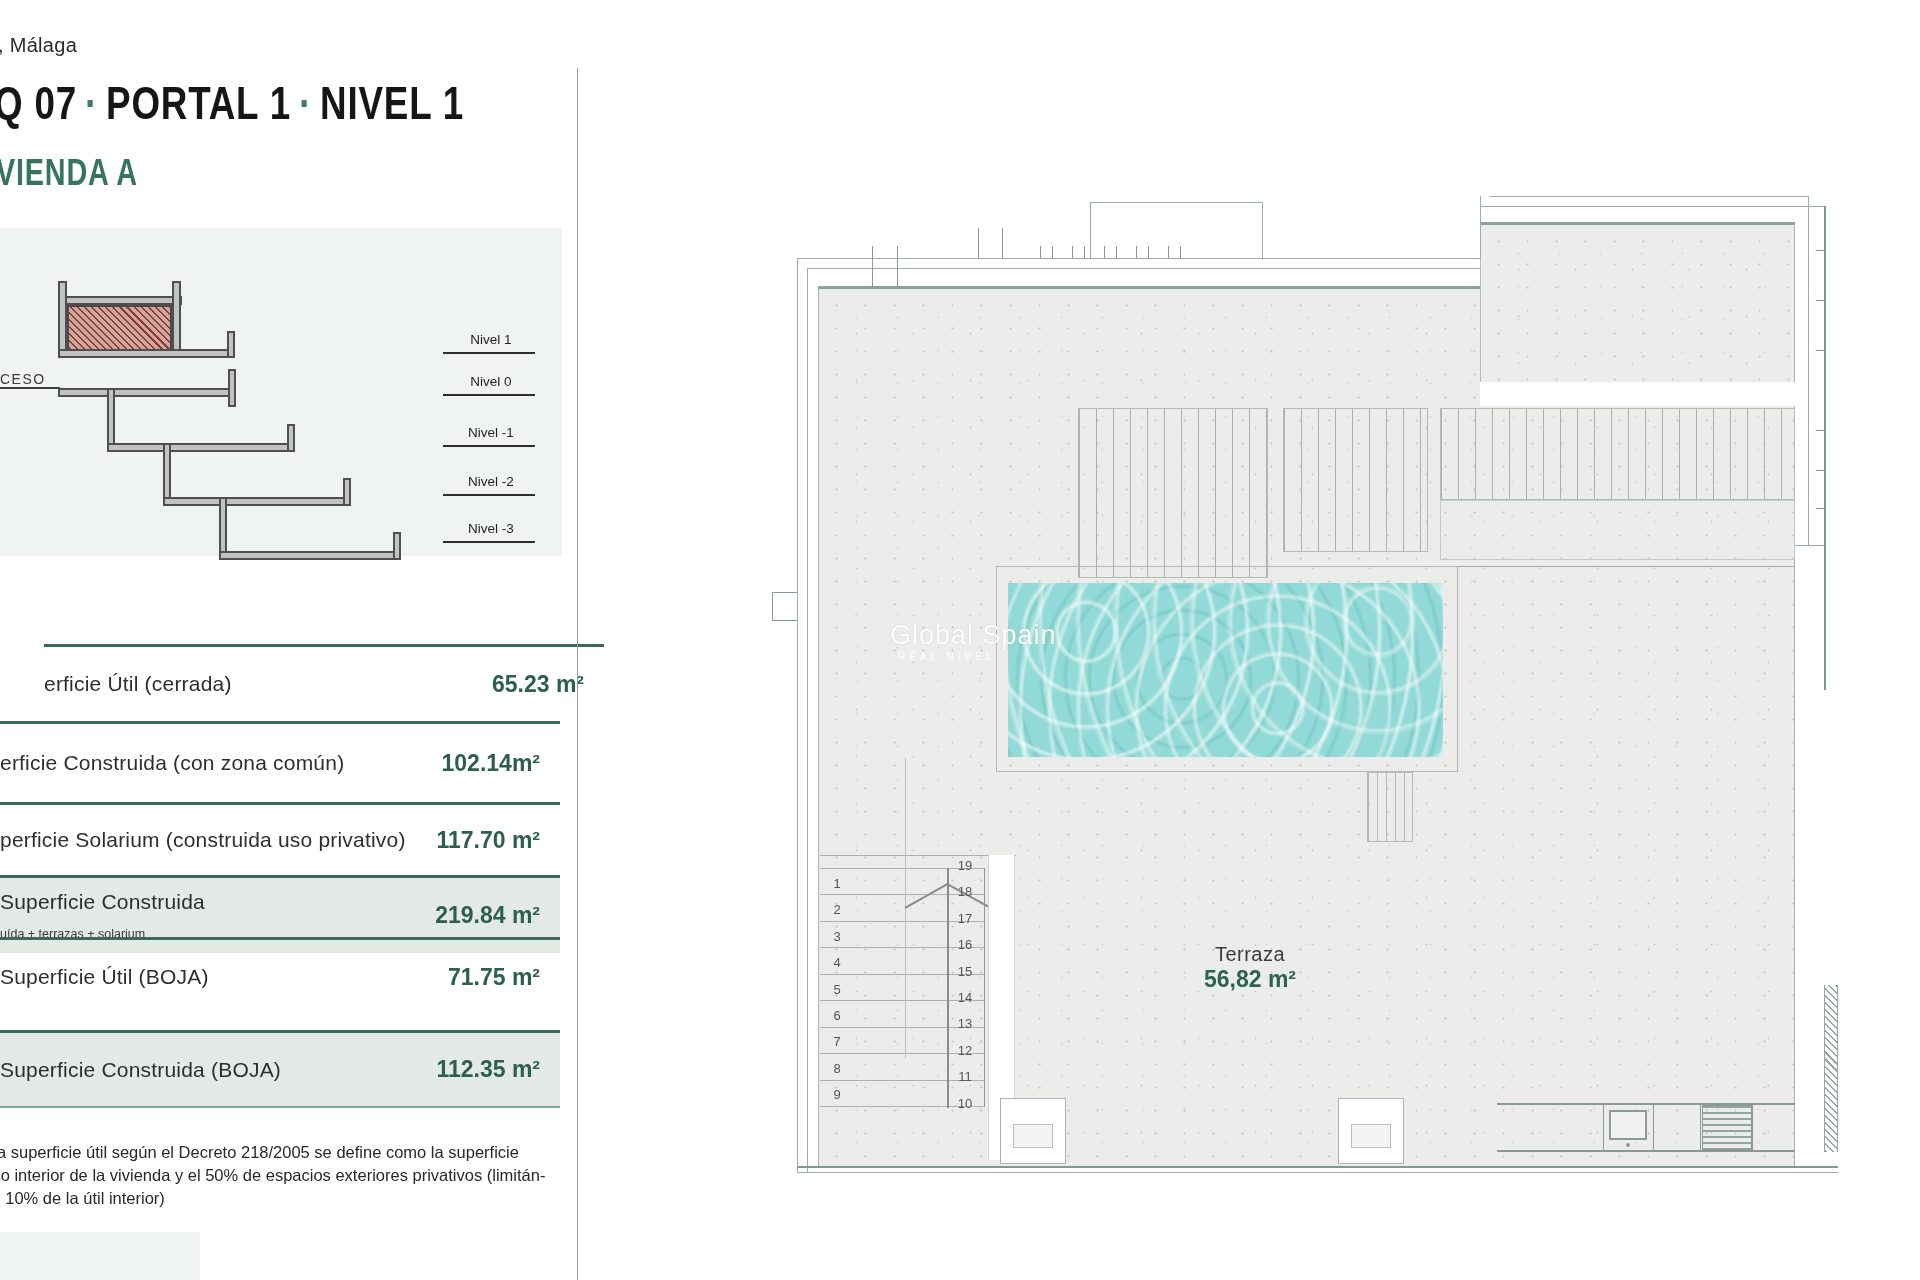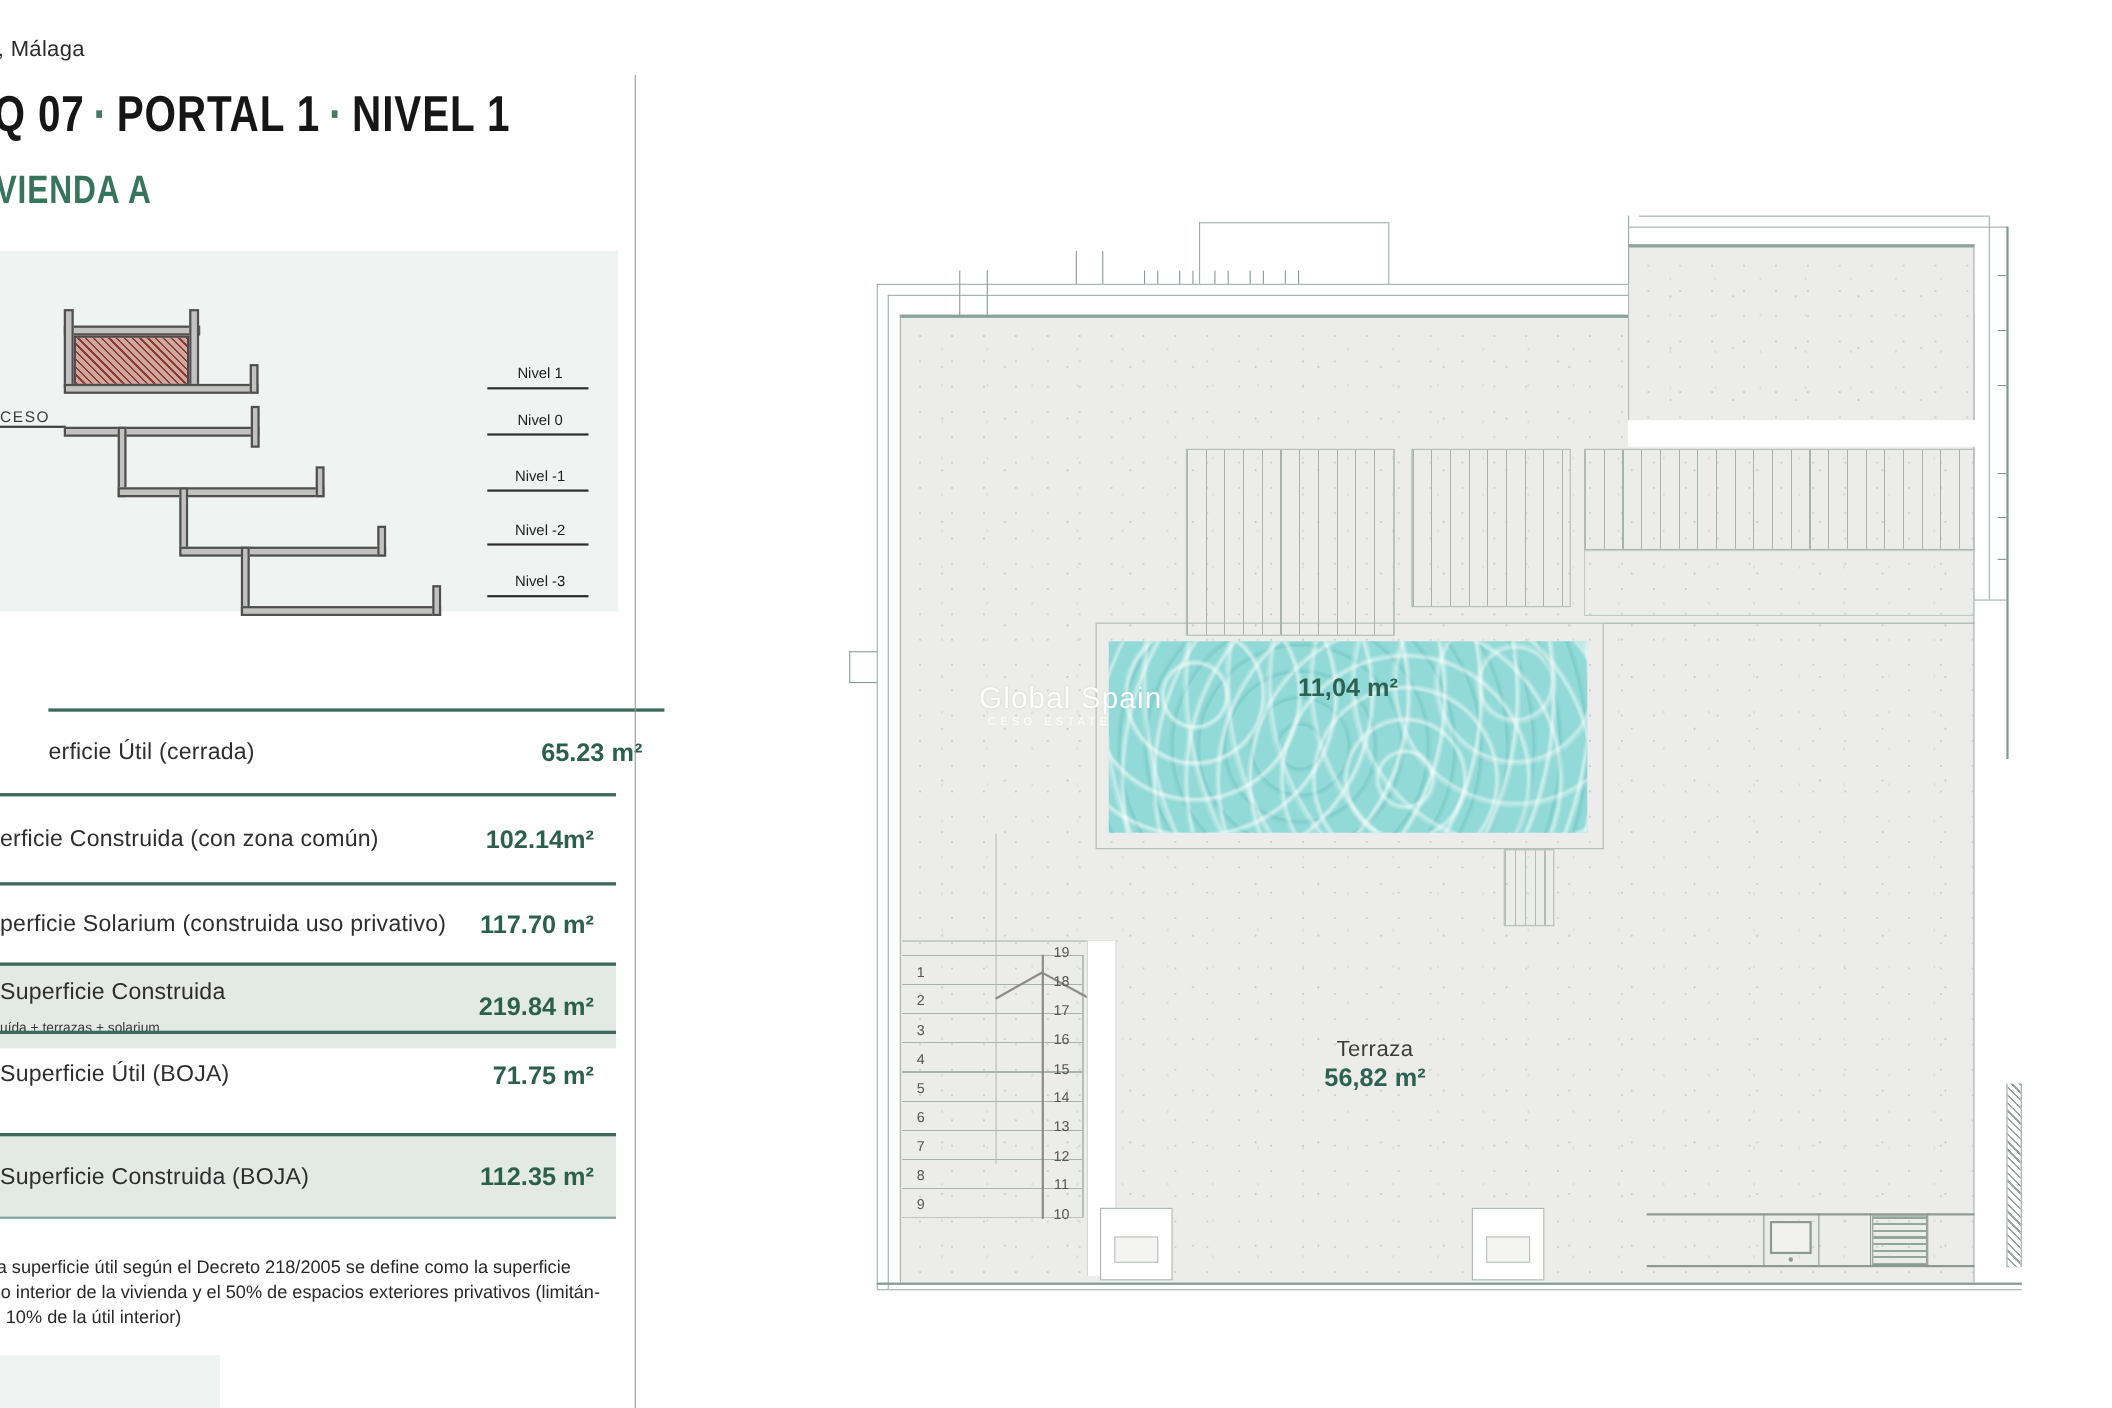--- a/index.html
+++ b/index.html
@@ -172,27 +172,26 @@
 <div class="vl" style="left:1262px;top:202px;width:1px;height:56px;"></div>
 <div class="hl" style="left:1090px;top:202px;width:172px;height:1px;"></div>
 <div class="hl" style="left:1795px;top:545px;width:29px;height:1px;"></div>
 <div class="hl lnt" style="left:797px;top:1166px;width:1041px;height:2px;"></div>
 <div class="hl" style="left:797px;top:1172px;width:1041px;height:1px;"></div>
 
 <div class="abs" style="left:996px;top:566px;width:462px;height:206px;border:1px solid #b0b8b4;"></div>
 <div class="hl" style="left:1458px;top:566px;width:337px;height:1px;"></div>
 <div class="pool" style="left:1008px;top:583px;width:435px;height:174px;"></div>
 <div class="abs" style="left:1008px;top:612px;width:435px;text-align:center;">
-  <div class="plan-value">11,04 m²</div>
 </div>
 <div class="ladder" style="left:1367px;top:772px;width:46px;height:70px;"></div>
 
 <div class="abs" style="left:890px;top:620px;">
   <div class="watermark1">Global Spain</div>
-  <div class="watermark2" style="margin-left:8px;">CESO ESTATE</div>
+  <div class="watermark2" style="margin-left:8px;">REAL NIVEL</div>
 </div>
 
 <div class="hl" style="left:820px;top:855px;width:196px;height:1px;background:#a9b2ae;"></div>
 <div class="abs" style="left:820px;top:868px;width:165px;height:239px;border-right:1px solid #8b9a95;background-image:repeating-linear-gradient(180deg,#a9b2ae 0 1px,transparent 1px 26.5px);"></div>
 <div class="vl" style="left:947px;top:868px;width:2px;height:240px;background:#8b8b8b;"></div>
 <div class="vl" style="left:905px;top:758px;width:1px;height:300px;background:#b7bfbb;"></div>
 <div class="diag" style="left:905px;top:907px;width:49px;transform:rotate(-29.5deg);"></div>
 <div class="diag" style="left:947px;top:883px;width:53px;transform:rotate(28.5deg);"></div>
 <div class="abs" style="left:988px;top:855px;width:27px;height:305px;background:#fff;border-left:1px solid #cfd6d2;border-right:1px solid #cfd6d2;"></div>
 

